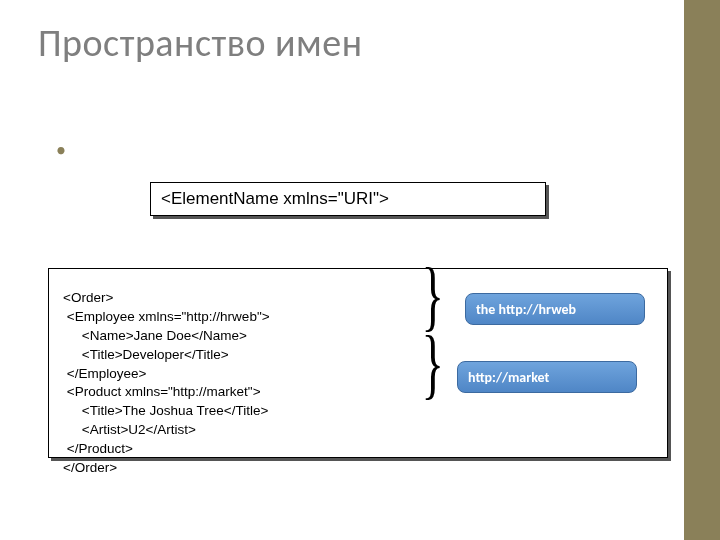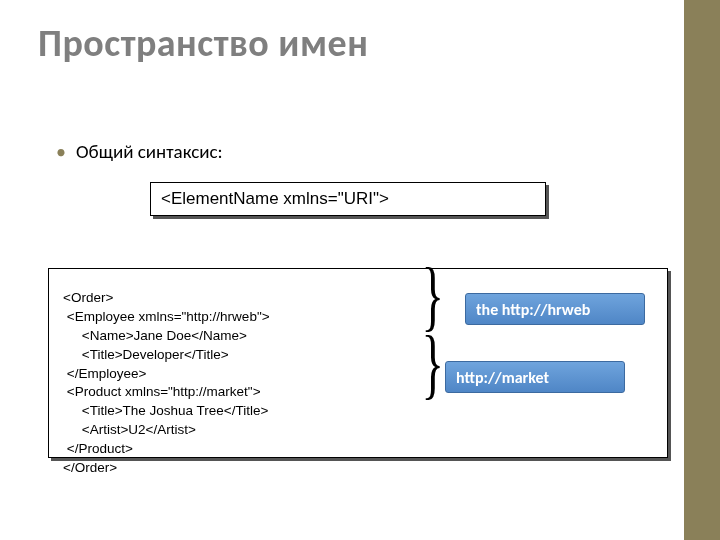--- a/index.html
+++ b/index.html
@@ -19,21 +19,21 @@
     width: 36px;
     height: 540px;
     background: #8a8059;
   }
   .title {
     position: absolute;
     left: 38px;
     top: 20px;
     font-size: 38px;
     color: #7f7f7f;
-    font-weight: 700;
+    font-weight: 400;
     letter-spacing: 0.5px;
   }
   .bullet-row {
     position: absolute;
     left: 56px;
     top: 140px;
     display: flex;
     align-items: center;
     font-size: 19px;
     color: #000;
@@ -88,42 +88,41 @@
     transform: scaleX(0.6);
   }
   .brace1 { left: 365px; top: -18px; }
   .brace2 { left: 365px; top: 50px; }
   .label-box {
     position: absolute;
     width: 168px;
     height: 30px;
     background: linear-gradient(#6fa4dd, #4f86c6);
     border: 1.5px solid #3c6aa0;
-    border-radius: 3px;
+    border-radius: 8px;
     color: #fff;
-    font-size: 16px;
+    font-size: 14px;
     font-weight: bold;
     display: flex;
     align-items: center;
     padding-left: 10px;
     font-family: Calibri, Arial, sans-serif;
   }
   .label1 { left: 416px; top: 24px; }
-  .label2 { left: 396px; top: 92px; }
+  .label2 { left: 408px; top: 92px; }
 </style>
 </head>
 <body>
 
 <div class="right-bar"></div>
 
 <div class="title">Пространство имен</div>
 
 <div class="bullet-row">
   <span class="bullet-dot">•</span>
-  <span>Общий синтаксис:</span>
 </div>
 
 <div class="syntax-box">
   <span>&lt;ElementName xmlns="URI"&gt;</span>
 </div>
 
 <div class="code-box">
   <div class="code-pre">&lt;Order&gt;
  &lt;Employee xmlns="http://hrweb"&gt;
      &lt;Name&gt;Jane Doe&lt;/Name&gt;

